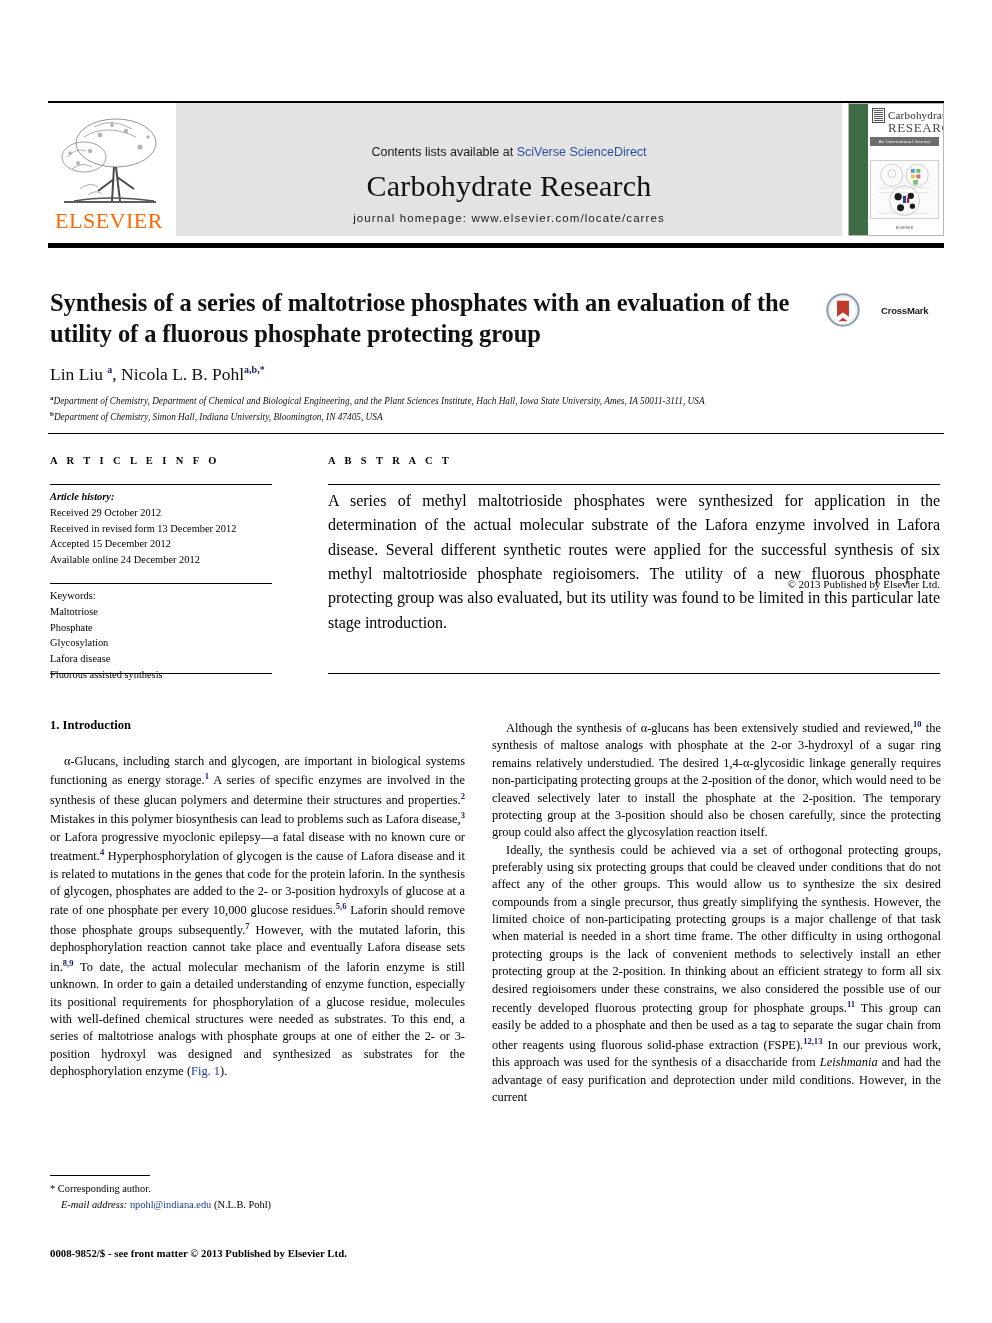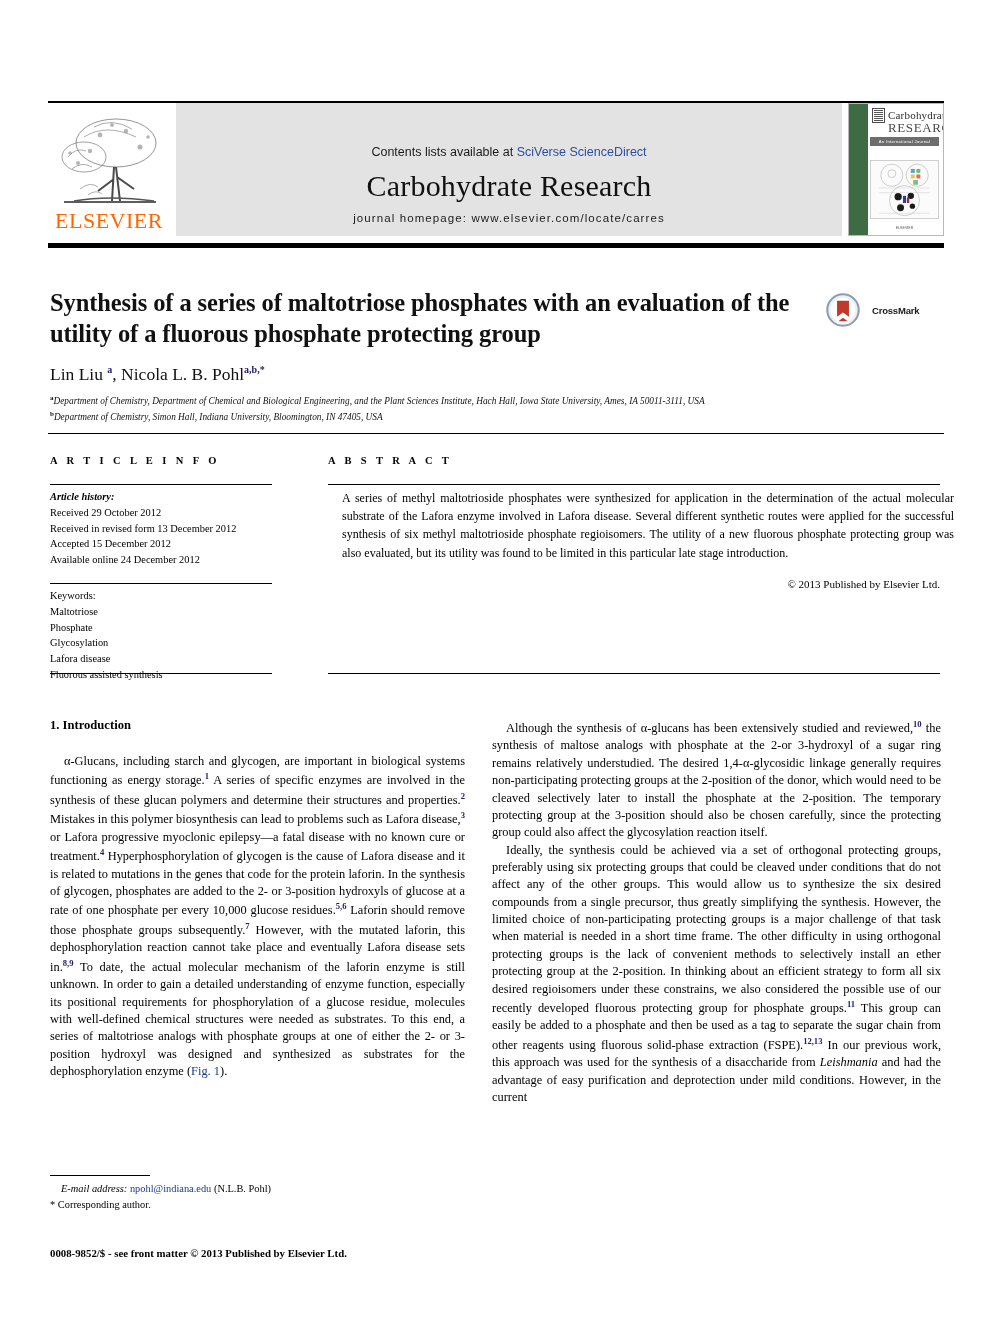--- a/index.html
+++ b/index.html
@@ -132,21 +132,21 @@
     font-family: "Liberation Serif", serif;
     font-weight: bold;
     font-size: 24.5px;
     line-height: 1.26;
     color: #111;
     letter-spacing: -0.1px;
   }
   .crossmark {
     position: absolute; left: 826px; top: 289px;
     width: 112px; height: 42px;
-    display: flex; align-items: center; gap: 12px;
+    display: flex; align-items: center; gap: 21px;
   }
   .cm-badge { width: 34px; height: 34px; flex: 0 0 34px; }
   .cm-text {
     font-family: "Liberation Sans", sans-serif;
     font-weight: bold; font-size: 9.5px; color: #1b1b1b; letter-spacing: -0.2px;
   }
   .authors {
     position: absolute; left: 50px; top: 364px; width: 800px;
     font-family: "Liberation Serif", serif;
     font-size: 17.5px;
@@ -193,21 +193,21 @@
   }
   .artinfo .it { font-style: italic; font-weight: bold; }
   .kw {
     position: absolute; left: 50px; top: 588px; width: 235px;
     font-family: "Liberation Serif", serif;
     font-size: 10.4px; line-height: 1.52; color: #000;
   }
   .abstract {
     position: absolute; left: 328px; top: 489px; width: 612px;
     font-family: "Liberation Serif", serif;
-    font-size: 12px; line-height: 1.52; text-align: justify; color: #000; margin-left: 14px;
+    font-size: 16px; line-height: 1.52; text-align: justify; color: #000;
   }
   .copyright {
     position: absolute; left: 328px; top: 578px; width: 612px;
     font-family: "Liberation Serif", serif;
     font-size: 11px; text-align: right; color: #000;
   }
 
   
   .sec-head {
     position: absolute; left: 50px; top: 718px;
@@ -389,28 +389,28 @@
   <div class="col" id="col-left">
       <p>α-Glucans, including starch and glycogen, are important in biological systems functioning as energy storage.<sup>1</sup> A series of specific enzymes are involved in the synthesis of these glucan polymers and determine their structures and properties.<sup>2</sup> Mistakes in this polymer biosynthesis can lead to problems such as Lafora disease,<sup>3</sup> or Lafora progressive myoclonic epilepsy—a fatal disease with no known cure or treatment.<sup>4</sup> Hyperphosphorylation of glycogen is the cause of Lafora disease and it is related to mutations in the genes that code for the protein laforin. In the synthesis of glycogen, phosphates are added to the 2- or 3-position hydroxyls of glucose at a rate of one phosphate per every 10,000 glucose residues.<sup>5,6</sup> Laforin should remove those phosphate groups subsequently.<sup>7</sup> However, with the mutated laforin, this dephosphorylation reaction cannot take place and eventually Lafora disease sets in.<sup>8,9</sup> To date, the actual molecular mechanism of the laforin enzyme is still unknown. In order to gain a detailed understanding of enzyme function, especially its positional requirements for phosphorylation of a glucose residue, molecules with well-defined chemical structures were needed as substrates. To this end, a series of maltotriose analogs with phosphate groups at one of either the 2- or 3-position hydroxyl was designed and synthesized as substrates for the dephosphorylation enzyme (<span class="lnk">Fig. 1</span>).</p>
     </div>
   <div class="col" id="col-right">
       <p>Although the synthesis of α-glucans has been extensively studied and reviewed,<sup>10</sup> the synthesis of maltose analogs with phosphate at the 2-or 3-hydroxyl of a sugar ring remains relatively understudied. The desired 1,4-α-glycosidic linkage generally requires non-participating protecting groups at the 2-position of the donor, which would need to be cleaved selectively later to install the phosphate at the 2-position. The temporary protecting group at the 3-position should also be chosen carefully, since the protecting group could also affect the glycosylation reaction itself.</p>
       <p>Ideally, the synthesis could be achieved via a set of orthogonal protecting groups, preferably using six protecting groups that could be cleaved under conditions that do not affect any of the other groups. This would allow us to synthesize the six desired compounds from a single precursor, thus greatly simplifying the synthesis. However, the limited choice of non-participating protecting groups is a major challenge of that task when material is needed in a short time frame. The other difficulty in using orthogonal protecting groups is the lack of convenient methods to selectively install an ether protecting group at the 2-position. In thinking about an efficient strategy to form all six desired regioisomers under these constrains, we also considered the possible use of our recently developed fluorous protecting group for phosphate groups.<sup>11</sup> This group can easily be added to a phosphate and then be used as a tag to separate the sugar chain from other reagents using fluorous solid-phase extraction (FSPE).<sup>12,13</sup> In our previous work, this approach was used for the synthesis of a disaccharide from <span class="itx">Leishmania</span> and had the advantage of easy purification and deprotection under mild conditions. However, in the current</p>
     </div>
 
   <div class="fn-rule"></div>
   <div class="footnote">
+    <div>
+      <span>*</span>
+      <span>Corresponding author.</span>
+    </div>
     <div style="padding-left:11px;">
       <span class="ital">E-mail address:</span>
       <span class="mail">npohl@indiana.edu</span>
       <span>(N.L.B. Pohl)</span>
     </div>
-    <div>
-      <span>*</span>
-      <span>Corresponding author.</span>
-    </div>
   </div>
 
   <div class="footer">
     <div>0008-9852/$ - see front matter © 2013 Published by Elsevier Ltd.</div>
   </div>
 
 </div>
 
 </body></html>

